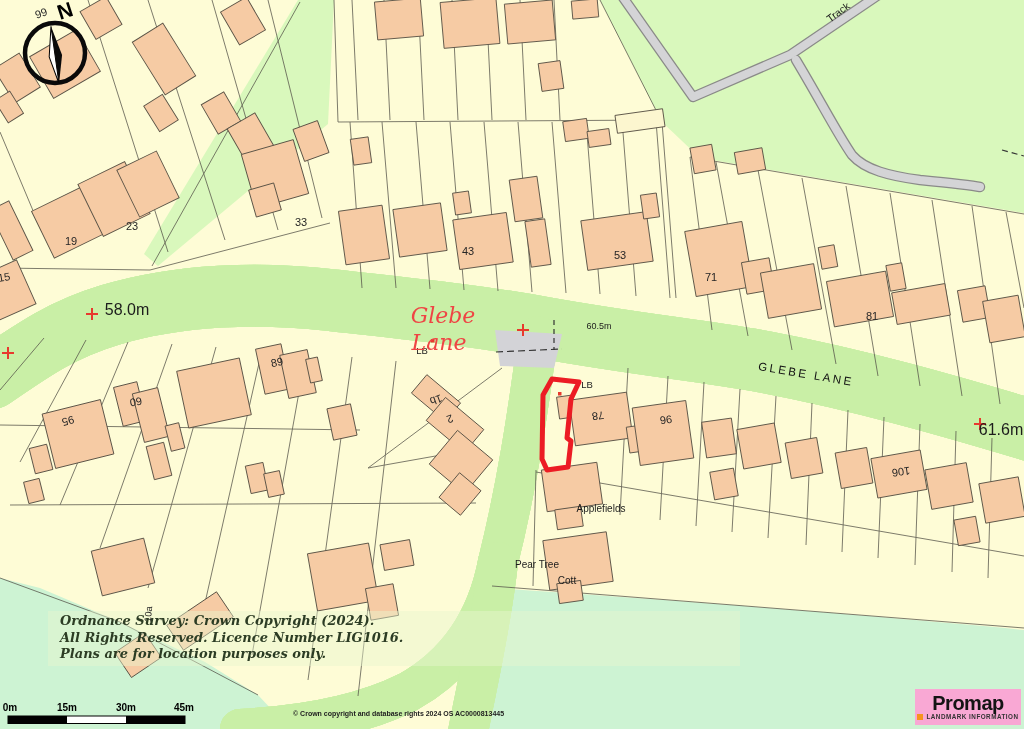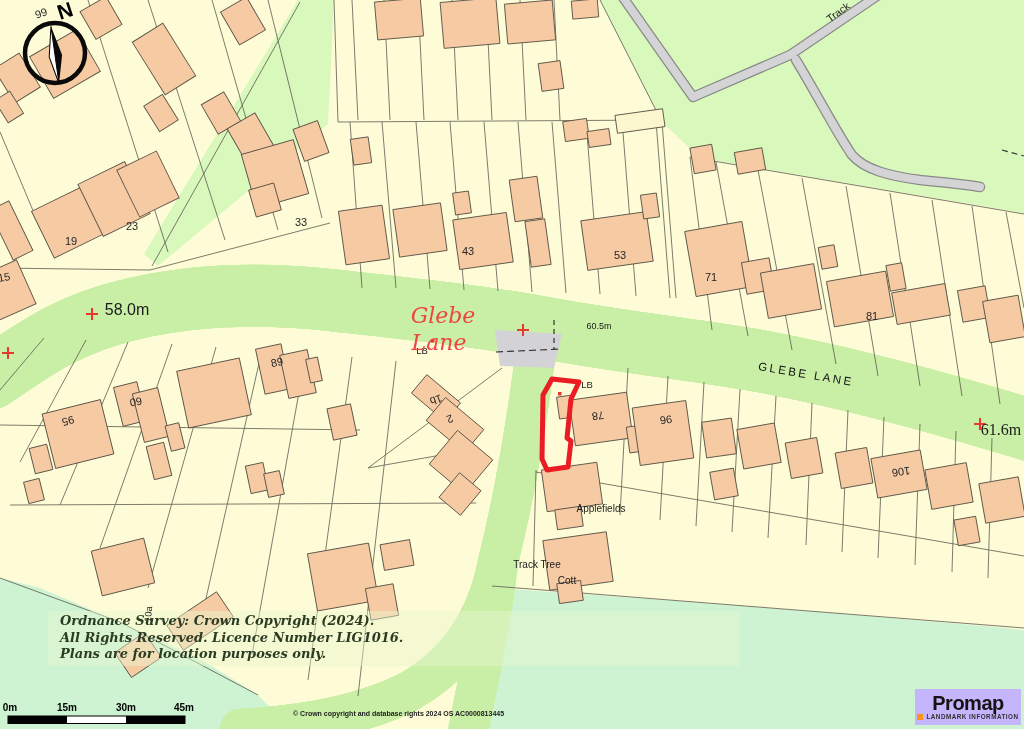--- a/index.html
+++ b/index.html
@@ -15,21 +15,21 @@
   .lb{font-size:9.5px;color:#1c1c1c;}
   .place{font-size:10.5px;color:#1c1c1c;}
   .place-sm{font-size:10px;color:#1c1c1c;}
   .road-serif{font-family:"DejaVu Serif",serif;font-style:italic;font-size:22px;color:#ef4444;}
   .road-caps{font-size:11.5px;letter-spacing:2.5px;color:#141414;}
   .compass-n{font-size:21px;font-weight:bold;color:#000;}
   .copyright{position:absolute;left:60px;top:613px;font-family:"DejaVu Serif",serif;
              font-style:italic;font-weight:bold;font-size:13px;line-height:16.5px;color:#2c3c24;}
   .attribution{position:absolute;left:293px;top:710px;font-size:7px;font-weight:bold;color:#222;}
   .scale-label{position:absolute;top:702px;font-size:10px;font-weight:bold;color:#000;transform:translateX(-50%);}
-  .promap{position:absolute;left:915px;top:689px;width:106px;height:36px;background:#c4b5fd;
+  .promap{position:absolute;left:915px;top:689px;width:106px;height:36px;background:#f9a8d4;
           display:flex;flex-direction:column;align-items:center;justify-content:center;}
   .promap-name{font-size:20px;font-weight:bold;color:#141414;letter-spacing:-0.5px;line-height:19px;}
   .promap-tag{display:flex;align-items:center;gap:3px;}
   .promap-dot{width:6px;height:6px;background:#F7941E;display:inline-block;}
   .promap-tagtext{font-size:6.3px;font-weight:bold;color:#333;letter-spacing:0.5px;}
 </style>
 </head>
 <body>
 
 <div class="stage">
@@ -277,29 +277,29 @@
       <span class="map-label num" style="left: 136px; top: 402px; transform: translate(-50%, -50%) rotate(170deg);">60</span>
       <span class="map-label num" style="left: 277px; top: 362px; transform: translate(-50%, -50%) rotate(-12deg);">89</span>
       <span class="map-label num" style="left: 436px; top: 400px; transform: translate(-50%, -50%) rotate(160deg);">1b</span>
       <span class="map-label num" style="left: 450px; top: 419px; transform: translate(-50%, -50%) rotate(160deg);">2</span>
       <span class="map-label num" style="left: 598px; top: 416px; transform: translate(-50%, -50%) rotate(172deg);">78</span>
       <span class="map-label num" style="left: 666px; top: 420px; transform: translate(-50%, -50%) rotate(172deg);">96</span>
       <span class="map-label num" style="left: 901px; top: 472px; transform: translate(-50%, -50%) rotate(172deg);">106</span>
       <span class="map-label num-sm" style="left: 148px; top: 614px; transform: translate(-50%, -50%) rotate(-85deg);">10a</span>
       <span class="map-label bench" style="left: 127px; top: 310px; transform: translate(-50%, -50%) rotate(0deg);">58.0m</span>
       <span class="map-label bench-sm" style="left: 555px; top: 326px; transform: translate(-50%, -50%) rotate(0deg);">60.5m</span>
-      <span class="map-label bench" style="left: 1001px; top: 430px; transform: translate(-50%, -50%) rotate(0deg); font-family: Liberation Serif, serif;">61.6m</span>
+      <span class="map-label bench" style="left: 1001px; top: 430px; transform: translate(-50%, -50%) rotate(0deg);">61.6m</span>
       <span class="map-label lb" style="left: 422px; top: 350px; transform: translate(-50%, -50%) rotate(0deg);">LB</span>
       <span class="map-label lb" style="left: 587px; top: 384px; transform: translate(-50%, -50%) rotate(0deg);">LB</span>
       <span class="map-label road-serif" style="left: 443px; top: 315px; transform: translate(-50%, -50%) rotate(0deg);">Glebe</span>
       <span class="map-label road-serif" style="left: 439px; top: 342px; transform: translate(-50%, -50%) rotate(0deg);">Lane</span>
       <span class="map-label road-caps" style="left: 806px; top: 374px; transform: translate(-50%, -50%) rotate(9.5deg);">GLEBE LANE</span>
       <span class="map-label place" style="left: 838px; top: 12px; transform: translate(-50%, -50%) rotate(-36deg);">Track</span>
       <span class="map-label place-sm" style="left: 601px; top: 508px; transform: translate(-50%, -50%) rotate(0deg);">Applefields</span>
-      <span class="map-label place-sm" style="left: 537px; top: 564px; transform: translate(-50%, -50%) rotate(0deg);">Track Tree</span>
+      <span class="map-label place-sm" style="left: 537px; top: 564px; transform: translate(-50%, -50%) rotate(0deg);">Pear Tree</span>
       <span class="map-label place-sm" style="left: 559px; top: 580px; transform: translate(-50%, -50%) rotate(0deg); padding-left: 16px;">Cott</span>
     </div>
 
 <div class="copyright">
   <div>Ordnance Survey: Crown Copyright (2024).</div>
   <div>All Rights Reserved. Licence Number LIG1016.</div>
   <div>Plans are for location purposes only.</div>
 </div>
 
 <div class="attribution">© Crown copyright and database rights 2024 OS AC0000813445</div>

